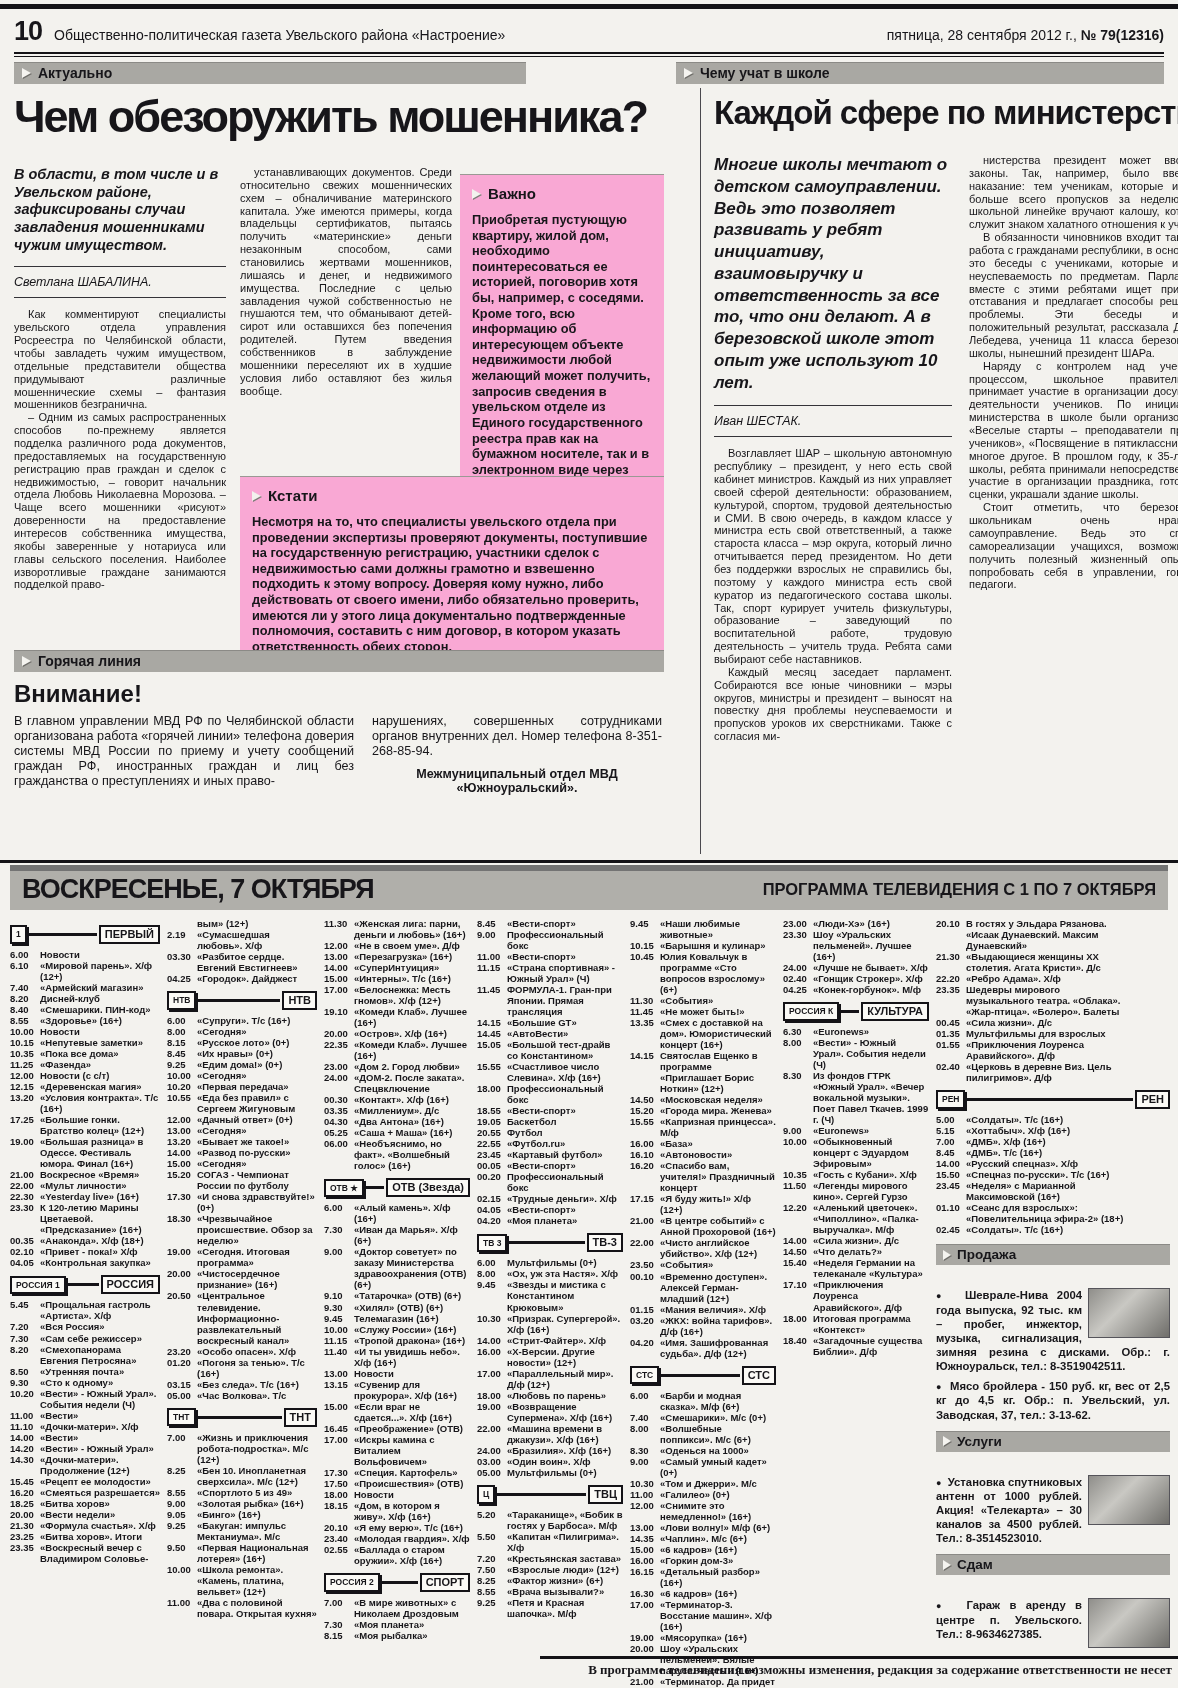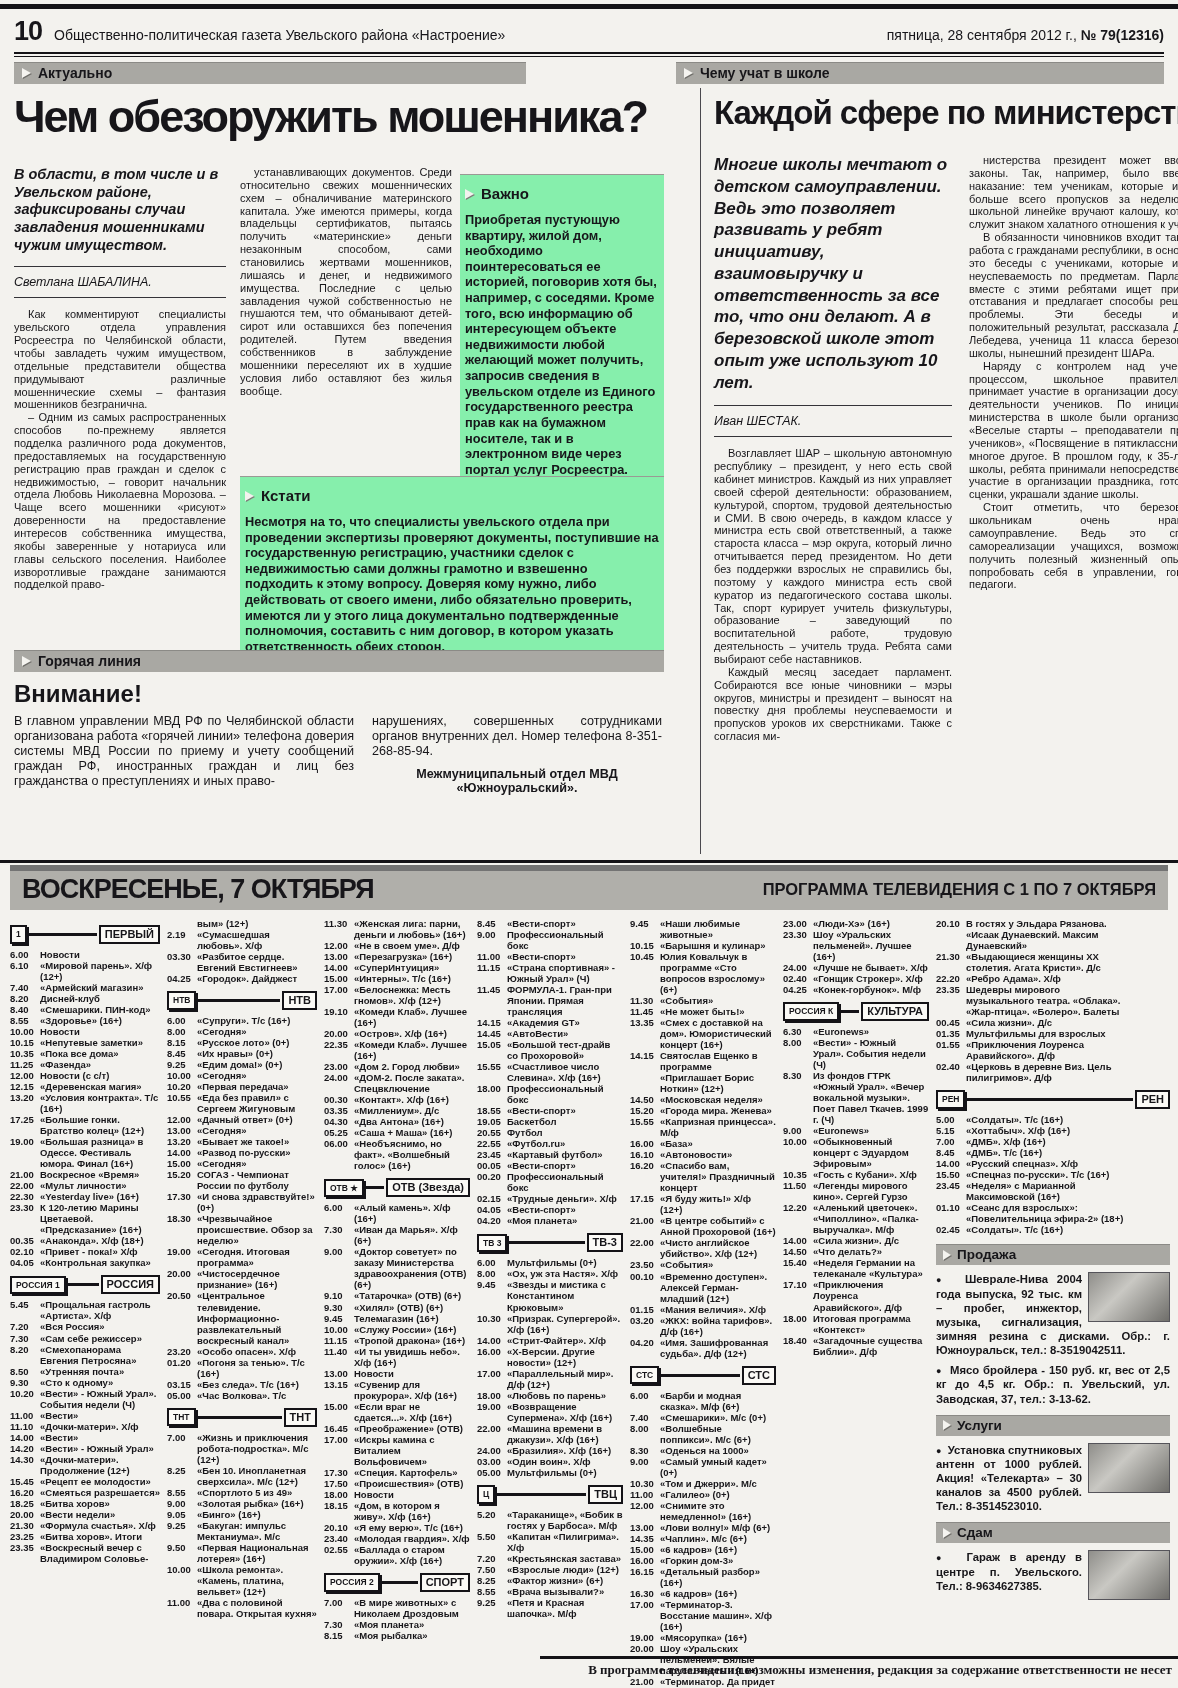--- a/index.html
+++ b/index.html
@@ -48,21 +48,21 @@
   .al-col1 { position:absolute; left:0;   top:78px; width:212px; }
   .al-col2 { position:absolute; left:226px; top:78px; width:212px; }
   .lead { font-size:14.5px; font-weight:800; font-style:italic; line-height:1.22; }
   .authorbox {
     margin:12px 0 10px; padding:8px 0;
     border-top:1px solid #343338; border-bottom:1px solid #343338;
     font-style:italic; font-size:12.5px;
   }
   .body-text p { font-size:11px; line-height:1.17; text-align:justify; text-indent:14px; }
   .graybox {
-    background:#86efac; padding:10px 5px 12px;
+    background:#f9a8d4; padding:10px 12px 12px;
     border-top:1px solid #9a9994;
   }
   .graybox .boxhead { display:flex; align-items:center; gap:7px; margin-bottom:10px; }
   .graybox .boxhead .arrow {
     width:0;height:0;border-top:5px solid transparent;border-bottom:5px solid transparent;
     border-left:9px solid #f3f2ee; filter: drop-shadow(1px 1px 0 #7c7b77);
   }
   .graybox .boxtitle { font-size:15px; font-weight:800; }
   .graybox .boxtext { font-size:12.8px; font-weight:700; line-height:1.22; }
   #box-vazhno  { position:absolute; left:446px; top:86px;  width:204px; height:440px; }
@@ -110,21 +110,21 @@
   }
   .plist { margin-bottom:4px; }
   .plist.narrow { padding-right:44px; }
   .pr { padding-left:30px; font-size:9.5px; font-weight:700; line-height:1.16; }
   .pt { display:inline-block; width:30px; margin-left:-30px; }
   .pn { }
 
   
   .adbar {
     display:flex; align-items:center; gap:6px; background:#a9a8a3;
-    padding:2px 7px 3px; margin:9px 0 7px; border-top:1px solid #8b8a86;
+    padding:2px 7px 3px; margin:9px 0 23px; border-top:1px solid #8b8a86;
   }
   .adbar .arrow {
     width:0;height:0;border-top:5px solid transparent;border-bottom:5px solid transparent;
     border-left:8px solid #f5f4f0; filter:drop-shadow(1px 1px 0 #6e6d69);
   }
   .adbt { font-size:13.5px; font-weight:800; }
   .ad { overflow:hidden; margin-bottom:6px; }
   .adphoto {
     float:right; width:82px; height:50px; margin:0 0 4px 6px;
     background:linear-gradient(135deg,#8f8e8a 0%,#c9c8c3 40%,#6f6e6a 100%);
@@ -404,23 +404,23 @@
           <div class="pr"><span class="pt">8.15</span><span class="pn">«Моя рыбалка»</span></div>
         </div>
       </div>
       <div class="tvcol" style="width: 146px;">
         <div class="plist">
           <div class="pr"><span class="pt">8.45</span><span class="pn">«Вести-спорт»</span></div>
           <div class="pr"><span class="pt">9.00</span><span class="pn">Профессиональный бокс</span></div>
           <div class="pr"><span class="pt">11.00</span><span class="pn">«Вести-спорт»</span></div>
           <div class="pr"><span class="pt">11.15</span><span class="pn">«Страна спортивная» - Южный Урал» (Ч)</span></div>
           <div class="pr"><span class="pt">11.45</span><span class="pn">ФОРМУЛА-1. Гран-при Японии. Прямая трансляция</span></div>
-          <div class="pr"><span class="pt">14.15</span><span class="pn">«Академия GT»</span></div>
+          <div class="pr"><span class="pt">14.15</span><span class="pn">«Большие GT»</span></div>
           <div class="pr"><span class="pt">14.45</span><span class="pn">«АвтоВести»</span></div>
-          <div class="pr"><span class="pt">15.05</span><span class="pn">«Большой тест-драйв со Прохоровой»</span></div>
+          <div class="pr"><span class="pt">15.05</span><span class="pn">«Большой тест-драйв со Константином»</span></div>
           <div class="pr"><span class="pt">15.55</span><span class="pn">«Счастливое число Слевина». Х/ф (16+)</span></div>
           <div class="pr"><span class="pt">18.00</span><span class="pn">Профессиональный бокс</span></div>
           <div class="pr"><span class="pt">18.55</span><span class="pn">«Вести-спорт»</span></div>
           <div class="pr"><span class="pt">19.05</span><span class="pn">Баскетбол</span></div>
           <div class="pr"><span class="pt">20.55</span><span class="pn">Футбол</span></div>
           <div class="pr"><span class="pt">22.55</span><span class="pn">«Футбол.ru»</span></div>
           <div class="pr"><span class="pt">23.45</span><span class="pn">«Картавый футбол»</span></div>
           <div class="pr"><span class="pt">00.05</span><span class="pn">«Вести-спорт»</span></div>
           <div class="pr"><span class="pt">00.20</span><span class="pn">Профессиональный бокс</span></div>
           <div class="pr"><span class="pt">02.15</span><span class="pn">«Трудные деньги». Х/ф</span></div>

